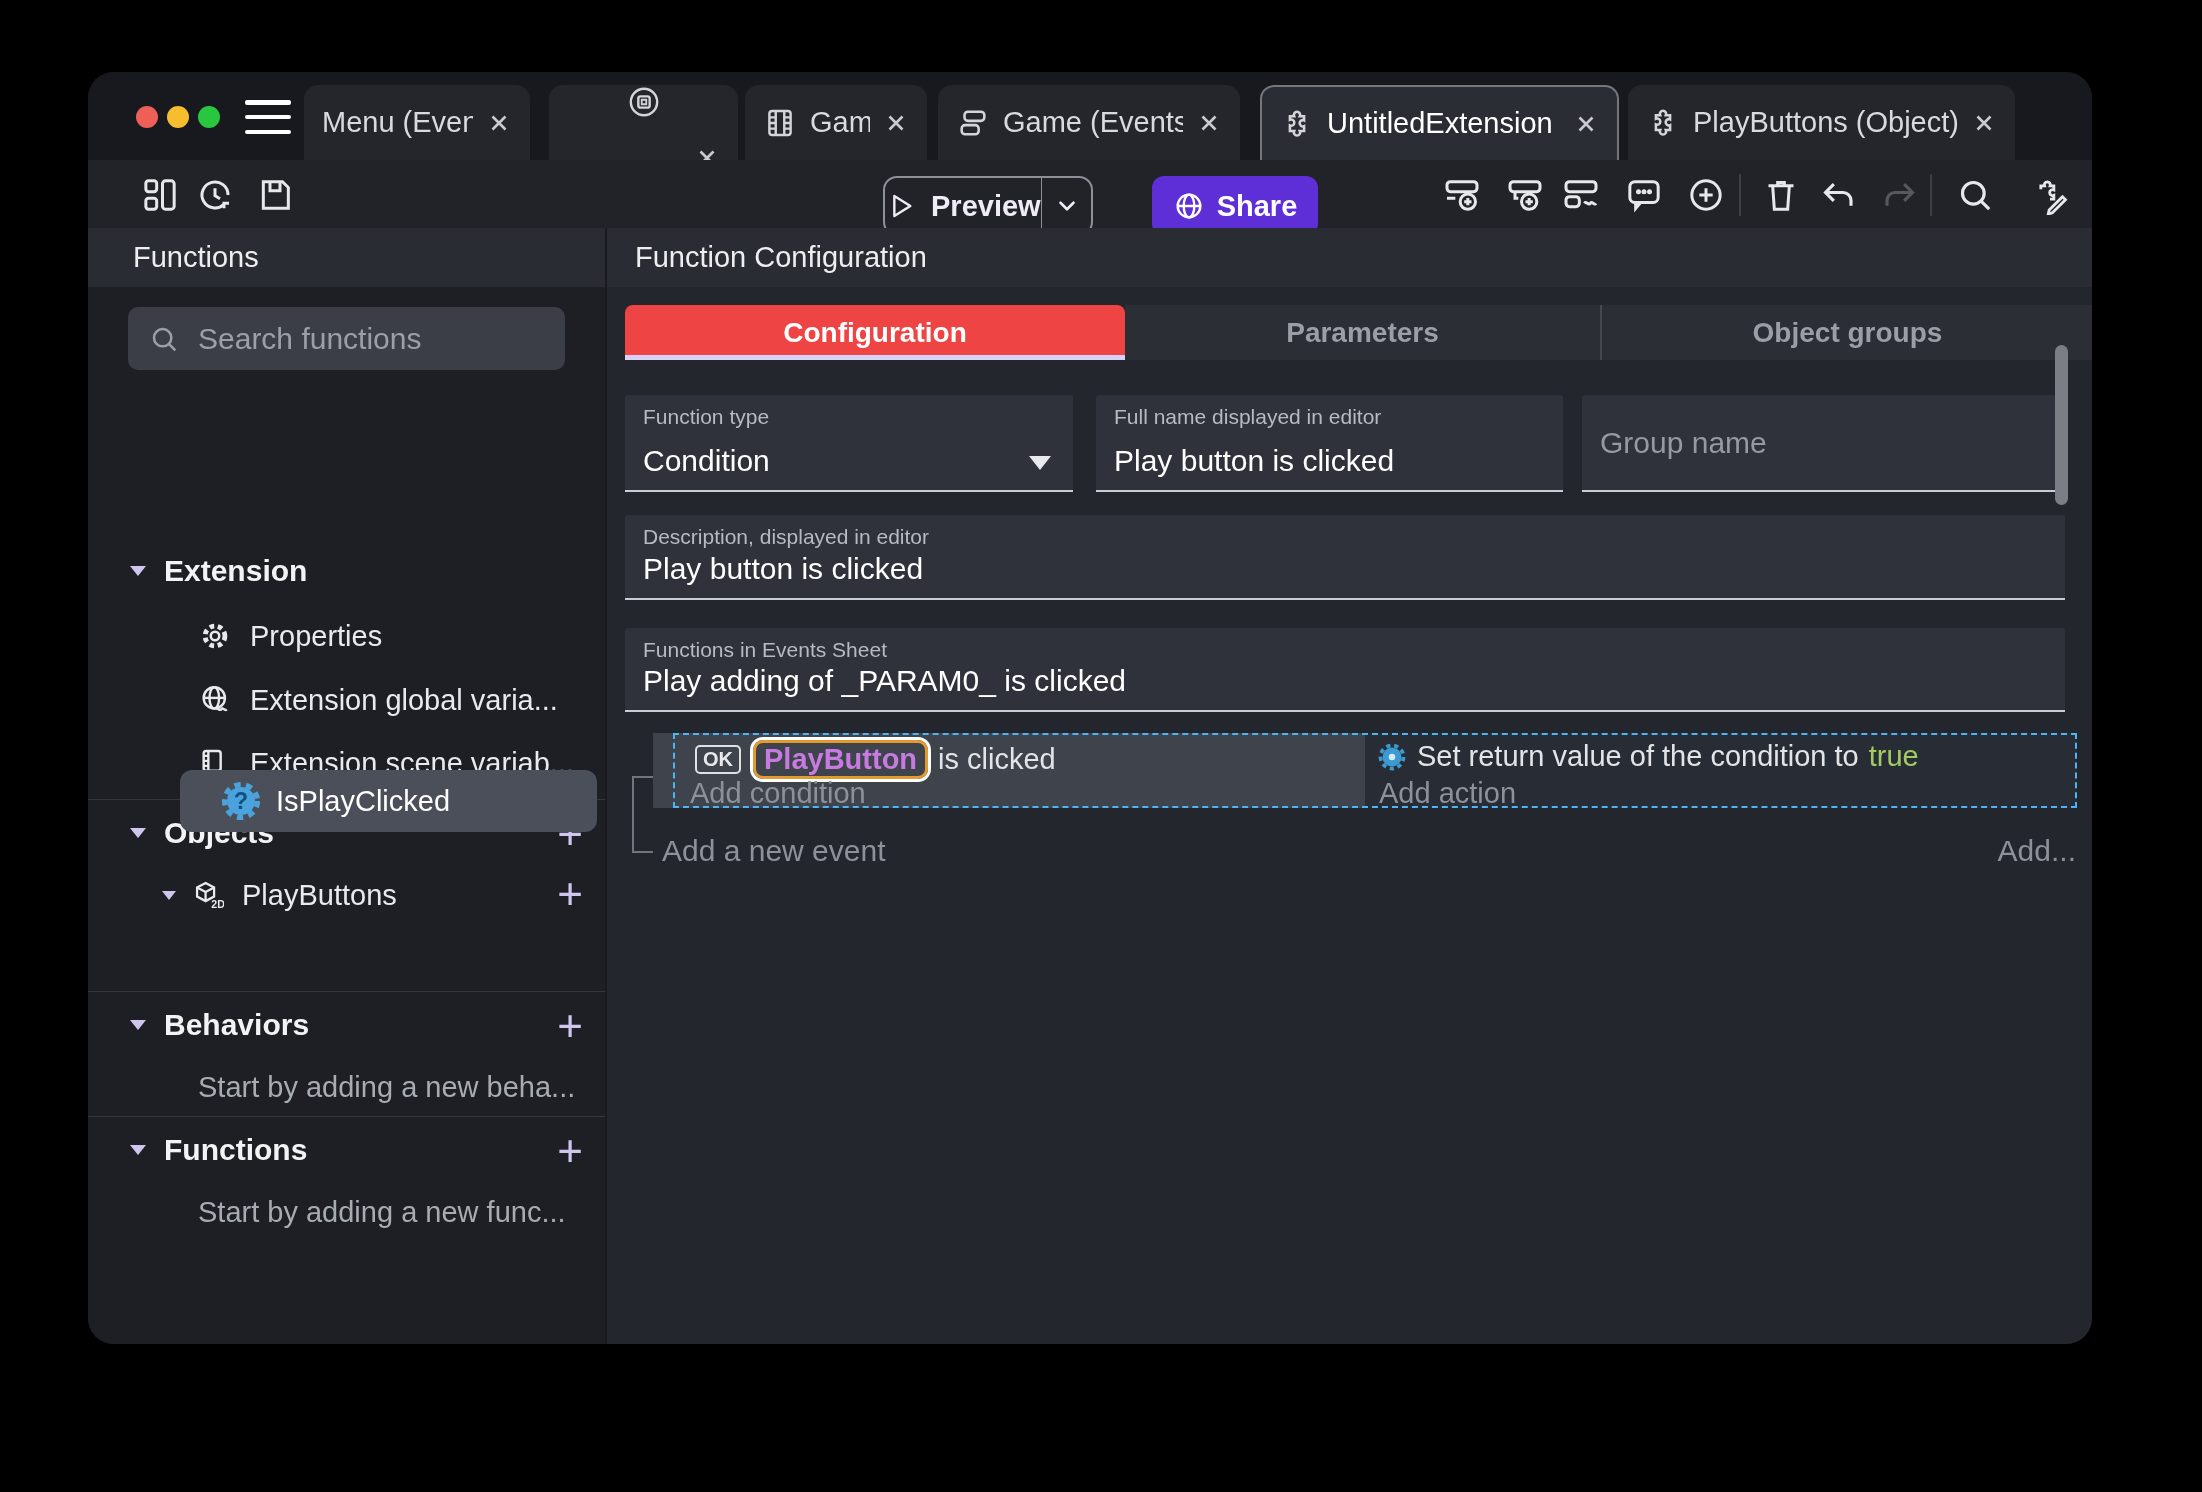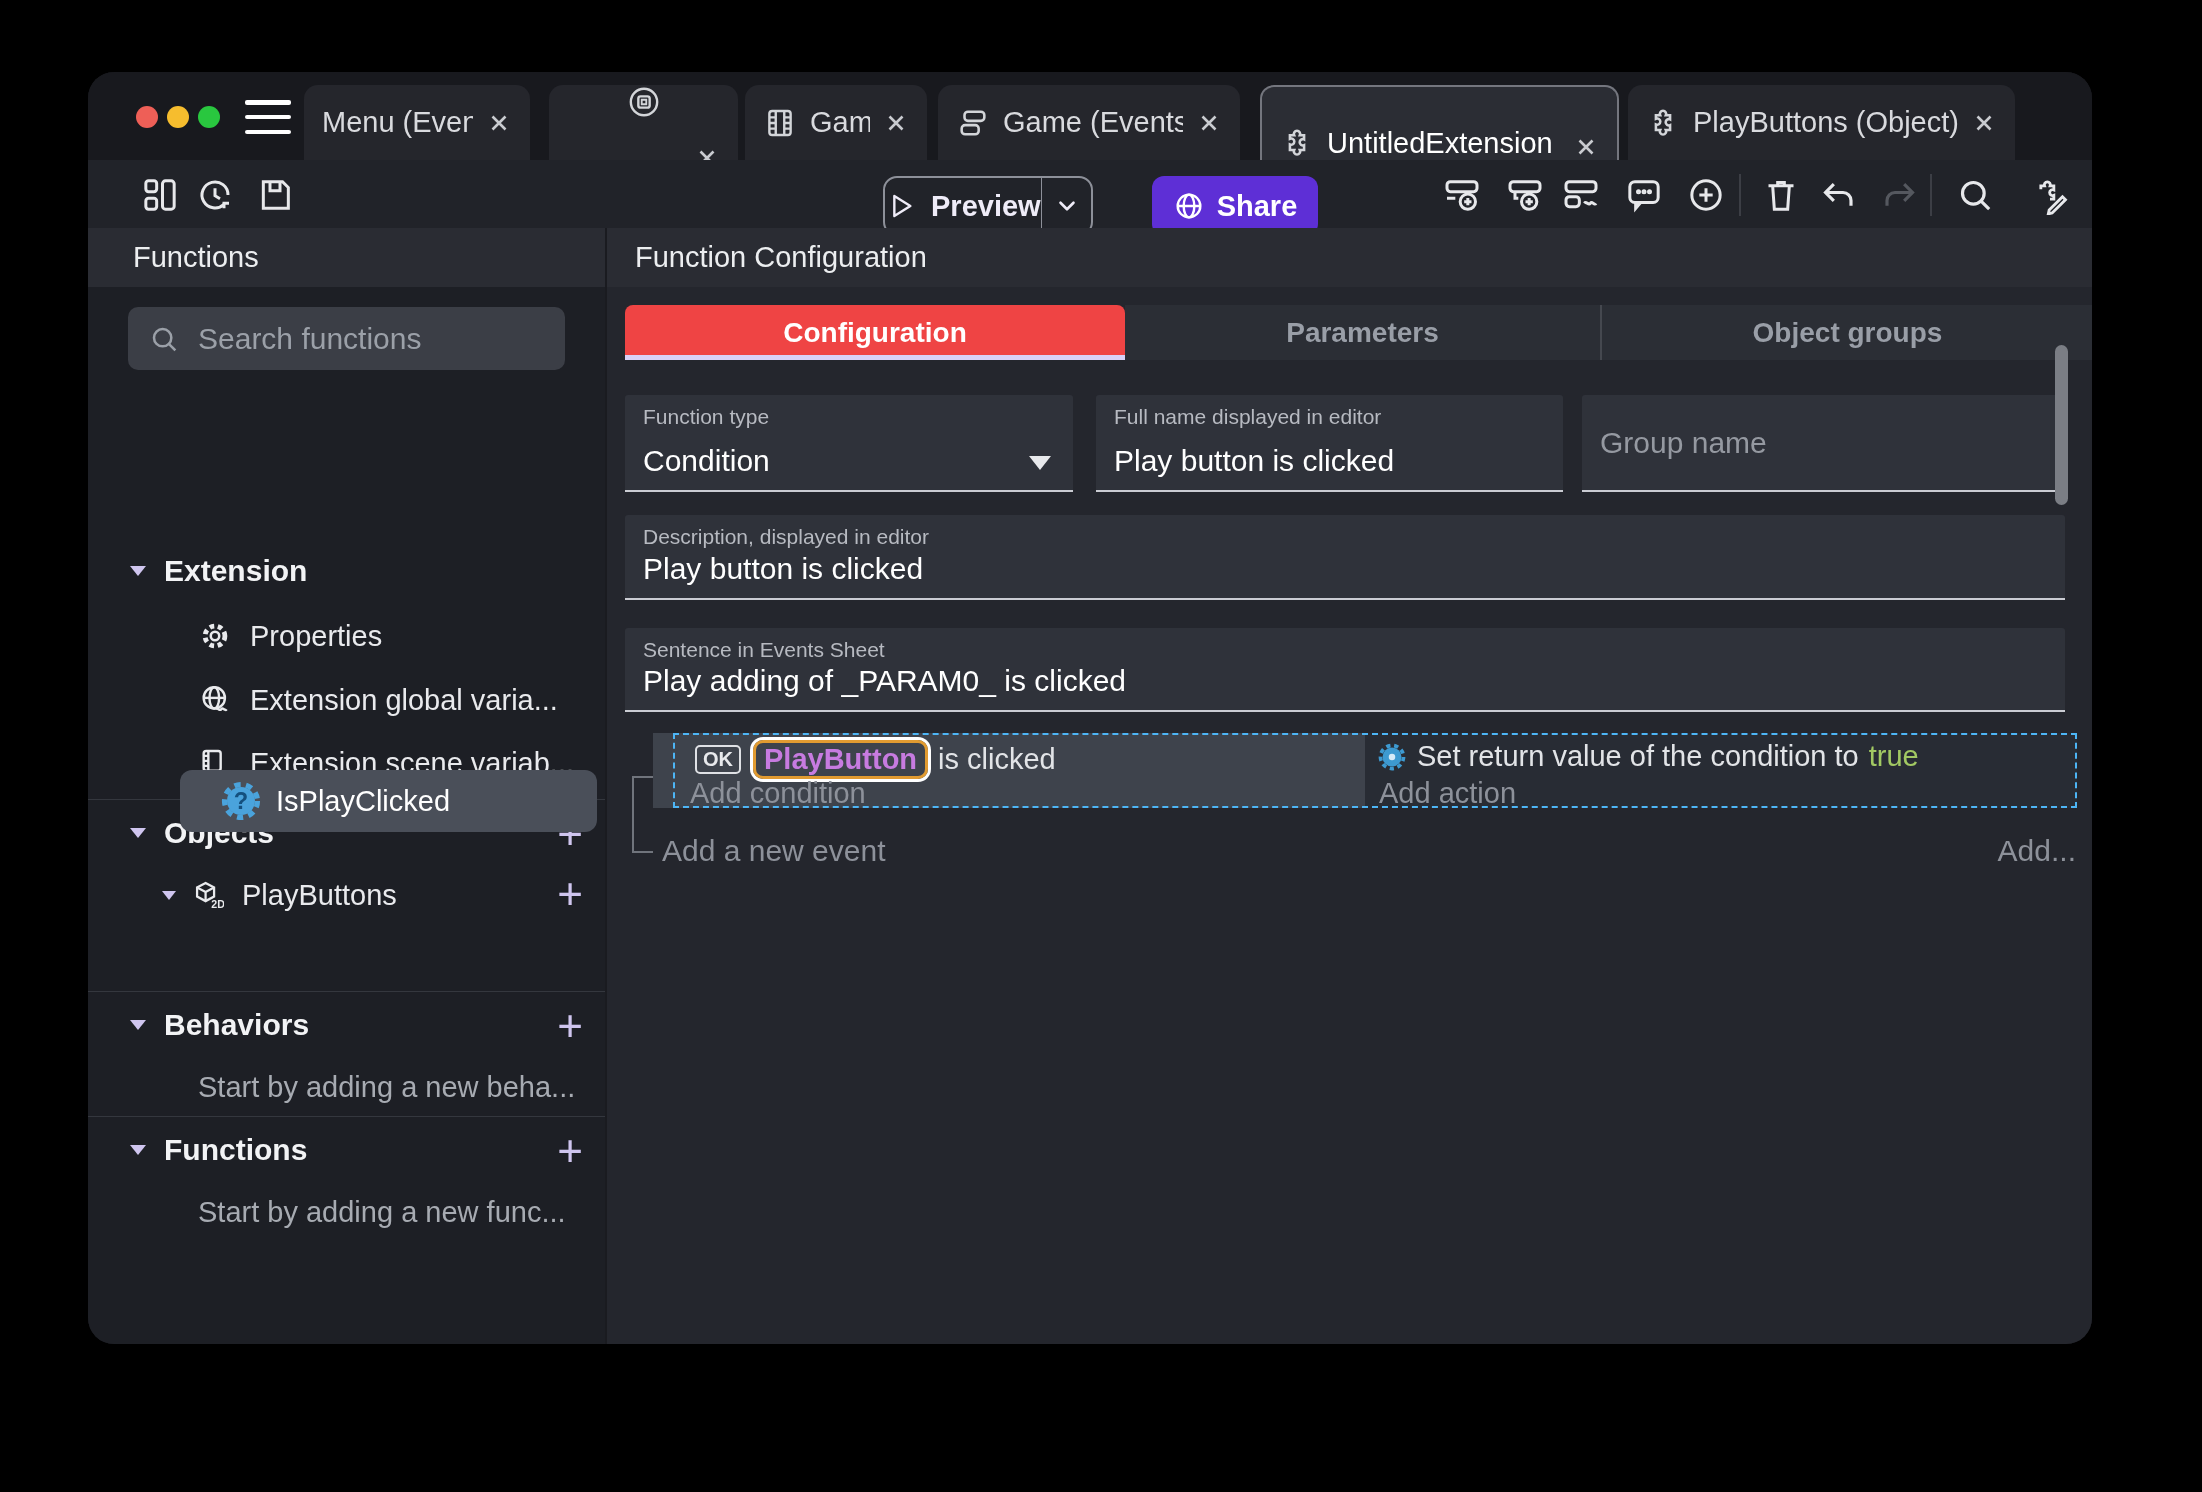--- a/index.html
+++ b/index.html
@@ -157,21 +157,21 @@
         </svg>
       </span>
       <span class="tlabel">Game (Events)</span>
       <span class="tclose">
         <svg viewBox="0 0 24 24">
               <path d="M6 6l12 12M18 6L6 18" stroke="currentColor" stroke-width="2.4" fill="none"></path>
             </svg>
       </span>
     </div>
 
-    <div class="tab active" style="left:1172px; width:359px;align-items:flex-end;">
+    <div class="tab active" style="left:1172px; width:359px;">
       <span class="ticon">
         <svg viewBox="0 0 24 24" fill="none" stroke="currentColor" stroke-width="1.8">
           <path d="M7 9V6.5h3a2.2 2.2 0 1 1 4 0h3V9.5a2.2 2.2 0 1 0 0 4V17h-3a2.2 2.2 0 1 1-4 0H7v-4a2.2 2.2 0 1 0 0-4z"></path>
         </svg>
       </span>
       <span class="tlabel">UntitledExtension</span>
       <span class="tclose">
         <svg viewBox="0 0 24 24">
               <path d="M6 6l12 12M18 6L6 18" stroke="currentColor" stroke-width="2.4" fill="none"></path>
             </svg>
@@ -448,21 +448,21 @@
     </div>
 
     <div class="scrollthumb"></div>
 
     <div class="field" style="left:18px; top:287px; width:1440px; height:85px;">
       <span class="flabel">Description, displayed in editor</span>
       <span class="fvalue">Play button is clicked</span>
     </div>
 
     <div class="field" style="left:18px; top:400px; width:1440px; height:84px;">
-      <span class="flabel">Sentence in Events Sheet</span>
+      <span class="flabel">Functions in Events Sheet</span>
       <span class="fvalue">Play adding of _PARAM0_ is clicked</span>
     </div>
 
     <div class="event-row">
       <div class="ev-cond-bg"></div>
       <div class="ev-act-bg"></div>
       <div class="ev-selection"></div>
 
       <div class="ev-line1" style="left:42px;">
         <span class="ok-chip">OK</span>

